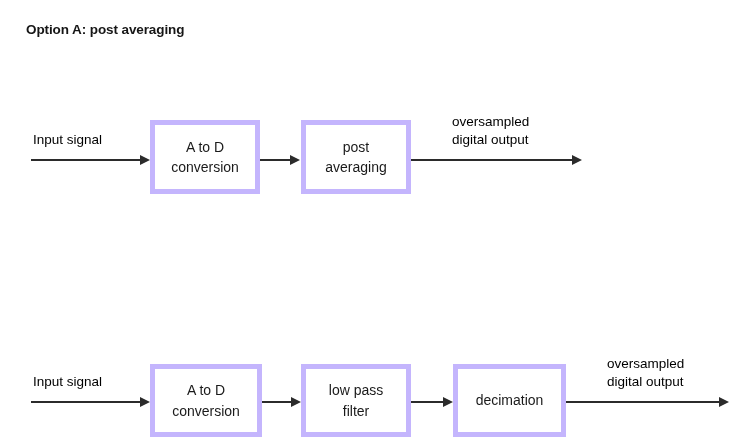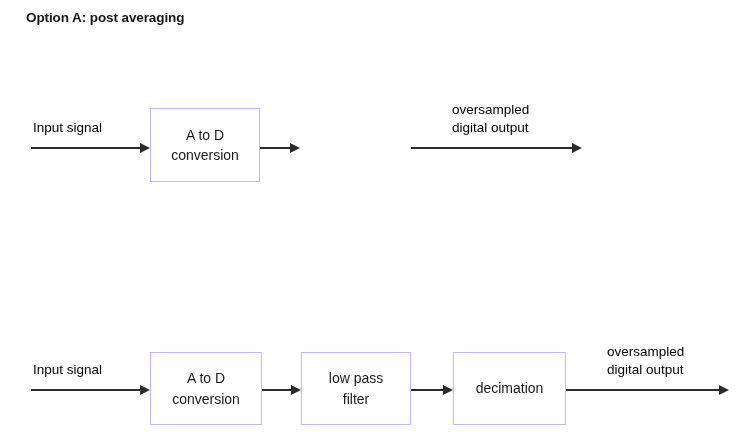--- a/index.html
+++ b/index.html
@@ -10,21 +10,21 @@
   body {
     width: 740px;
     height: 437px;
     position: relative;
     overflow: hidden;
     font-family: "Liberation Sans", sans-serif;
     color: #1a1a1a;
   }
   .canvas {
     position: absolute;
-    left: 0; top: 0;
+    left: 0; top: 12px;
     width: 740px;
     height: 339px;
   }
 
   
   .section-title {
     position: absolute;
     font-family: "Liberation Sans", sans-serif;
     font-weight: bold;
     font-size: 13.5px;
@@ -33,21 +33,21 @@
     white-space: nowrap;
   }
   #title-a { left: 26px; top: 10px; }
   #title-b { left: 26px; top: 256px; }
 
   
   .proc-box {
     position: absolute;
     box-sizing: border-box;
     background: #ffffff;
-    border: 1px solid #c4b5fd;
+    border: 5px solid #c4b5fd;
     display: flex;
     flex-direction: column;
     align-items: center;
     justify-content: center;
     font-size: 14px;
     line-height: 1.45;
     color: #1a1a1a;
     text-align: center;
     font-family: "Liberation Sans", sans-serif;
   }
@@ -92,20 +92,24 @@
   <div class="arrowhead" style="left:140px; top:142.5px;"></div>
 
   <div class="proc-box" style="left:150px; top:108px; width:110px; height:74px;">
     <span class="line">A to D</span>
     <span class="line">conversion</span>
   </div>
 
   <div class="conn" style="left:260px; top:147px; width:31px;"></div>
   <div class="arrowhead" style="left:290px; top:142.5px;"></div>
 
+  <div class="proc-box" style="left:301px; top:108px; width:110px; height:74px;">
+    <span class="line">post</span>
+    <span class="line">averaging</span>
+  </div>
 
   <div class="conn" style="left:411px; top:147px; width:162px;"></div>
   <div class="arrowhead" style="left:572px; top:142.5px;"></div>
 
   <div class="edge-label two-line" style="left:452px; top:101px;">
     <div>oversampled</div>
     <div>digital output</div>
   </div>
 
 

